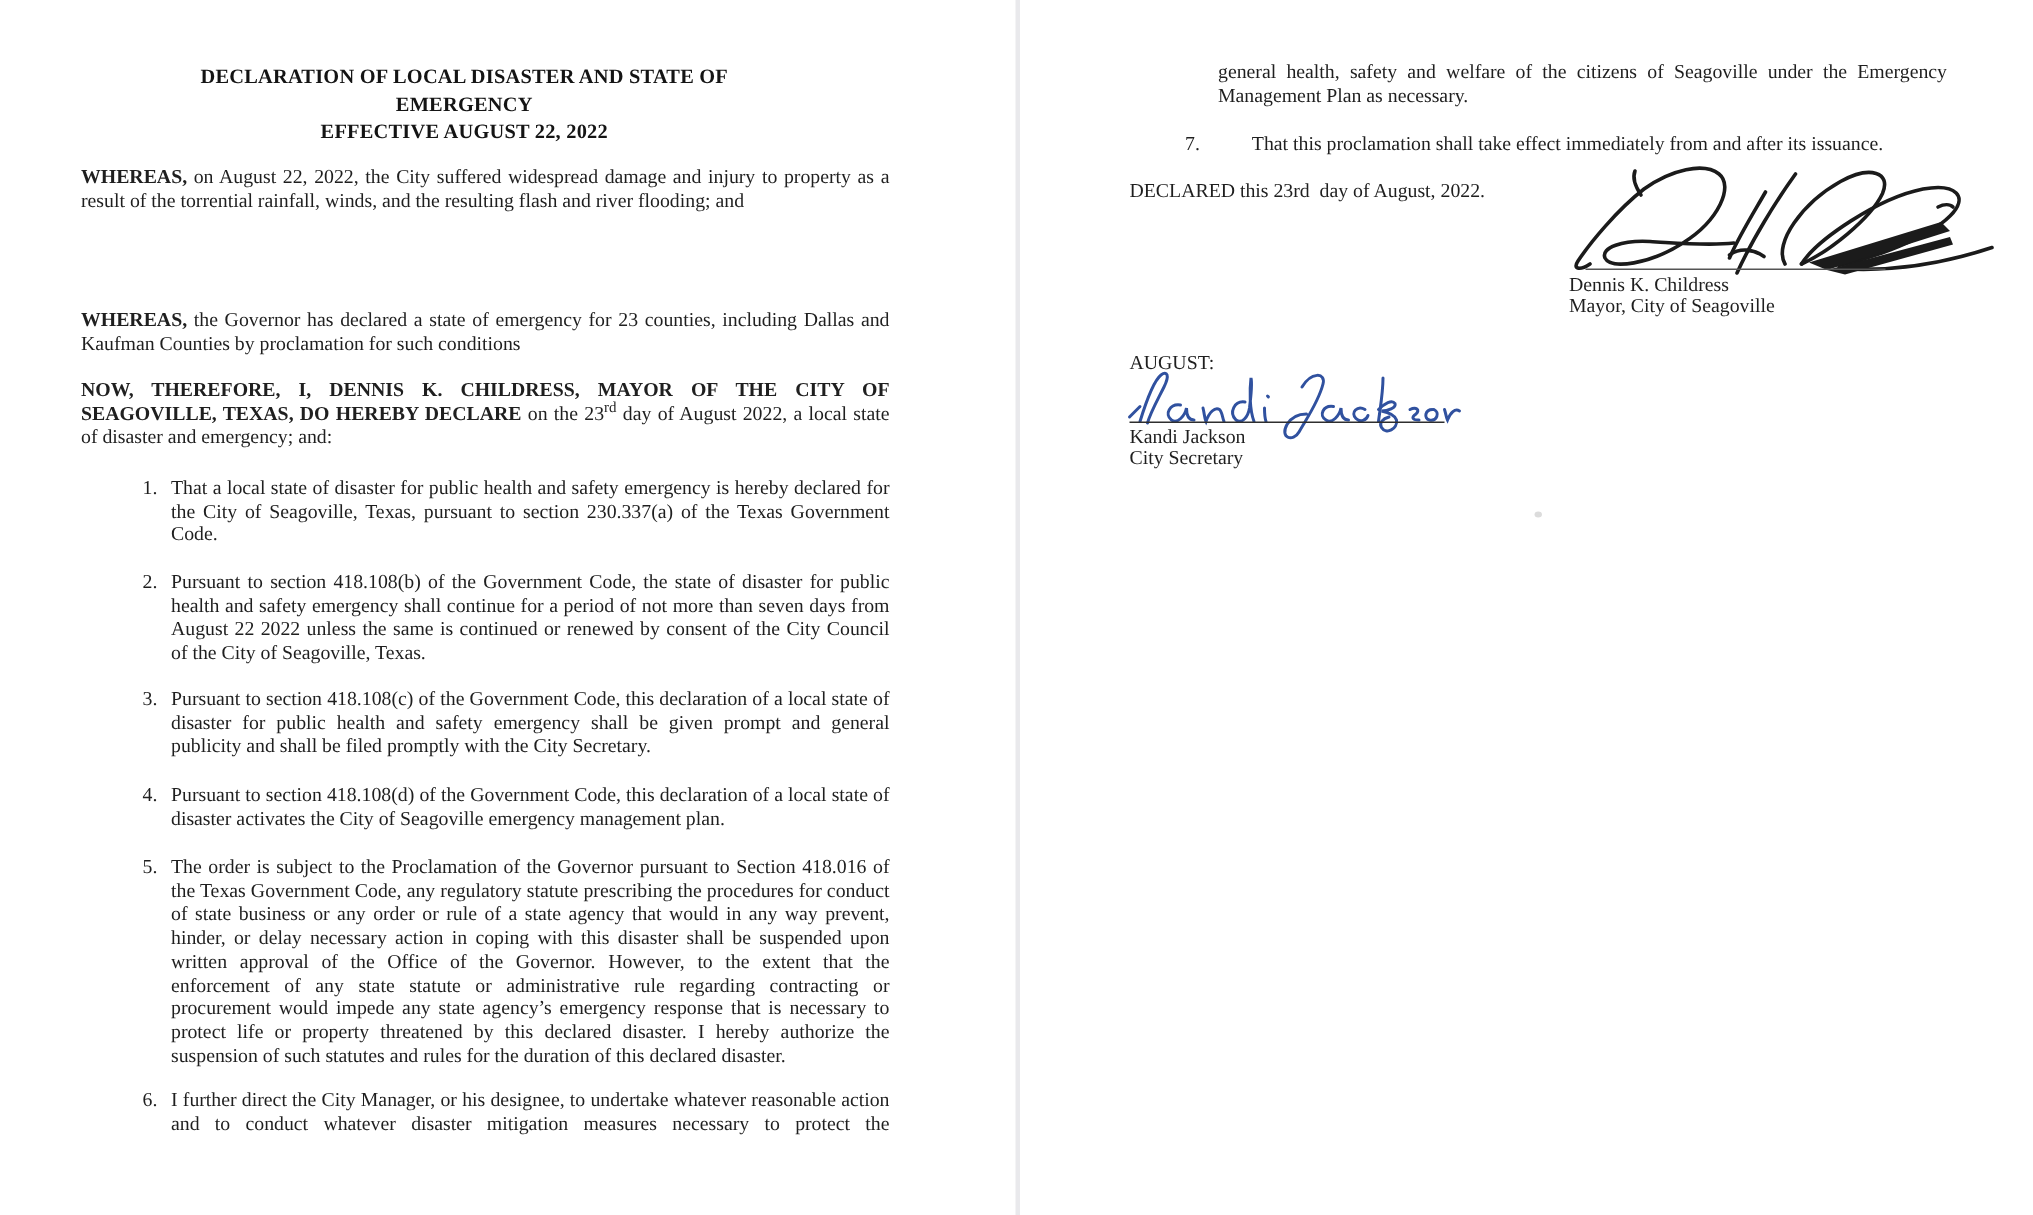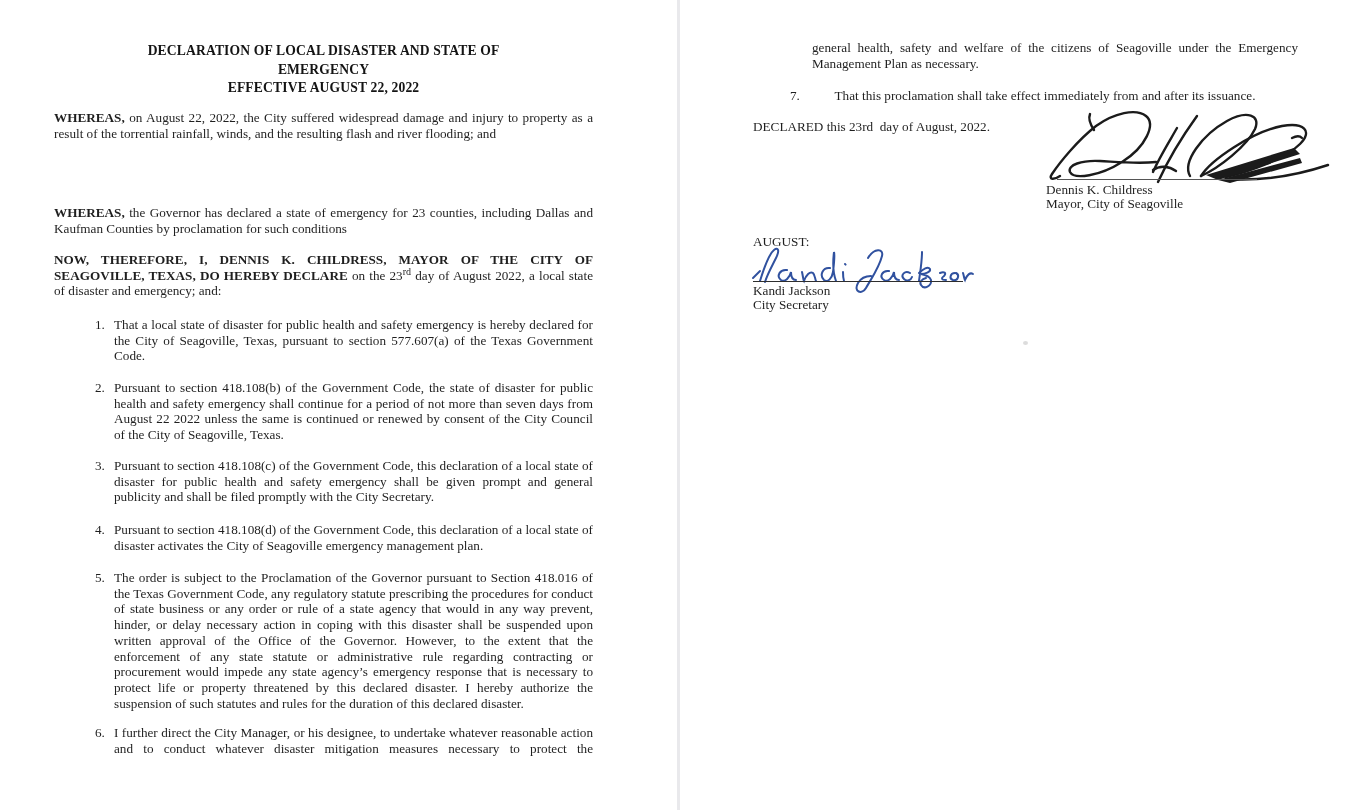--- a/index.html
+++ b/index.html
@@ -2,21 +2,21 @@
 <html><head>
 <meta charset="utf-8">
 <style>
   html,body{margin:0;padding:0;background:#ffffff;}
   .canvas{position:relative;width:1355px;height:810px;background:#ffffff;overflow:hidden;
           font-family:"Liberation Serif",serif;color:#1f1f1f;}
   .page{position:absolute;top:0;height:810px;background:#ffffff;}
   .page1{left:0;width:677px;}
   .page2{left:680px;width:675px;}
   .divider{position:absolute;left:677px;top:0;width:3px;height:810px;background:#e9e9ec;}
-  .doc-title{position:absolute;left:54px;top:42px;width:539px;text-align:center;
+  .doc-title{position:absolute;left:40px;top:42px;width:539px;text-align:center;
              font-weight:bold;font-size:13.6px;line-height:18.5px;color:#141414;letter-spacing:.15px;}
   .para{position:absolute;margin:0;text-align:justify;font-size:13.2px;line-height:15.7px;font-family:Liberation Serif, serif;}
   .p1col{left:54px;width:539px;}
   .lead{font-weight:bold;}
   .li{position:absolute;font-size:13.2px;line-height:15.7px;}
   .li .num{position:absolute;left:0;top:0;}
   .li .txt{display:block;margin-left:19px;text-align:justify;}
   .li.p1{left:95px;width:498px;}
   .justlast .txt{text-align-last:justify;}
   .oneline .txt{text-align:center;}
@@ -42,21 +42,21 @@
 
     <p class="para p1col" style="top:110px"><span class="lead">WHEREAS,</span><span> on August 22, 2022, the City suffered widespread damage and injury to property as a result of the torrential rainfall, winds, and the resulting flash and river flooding; and</span></p>
 
 
     <p class="para p1col" style="top:205px"><span class="lead">WHEREAS,</span><span> the Governor has declared a state of emergency for 23 counties, including Dallas and Kaufman Counties by proclamation for such conditions</span></p>
 
     <p class="para p1col" style="top:252px"><span class="lead">NOW, THEREFORE, I, DENNIS K. CHILDRESS, MAYOR OF THE CITY OF SEAGOVILLE, TEXAS, DO HEREBY DECLARE</span><span> on the 23</span><sup>rd</sup><span> day of August 2022, a local state of disaster and emergency; and:</span></p>
 
     <div class="li p1" style="top:317px">
       <span class="num">1.</span>
-      <span class="txt">That a local state of disaster for public health and safety emergency is hereby declared for the City of Seagoville, Texas, pursuant to section 577.607(a) of the Texas Government Code.</span>
+      <span class="txt">That a local state of disaster for public health and safety emergency is hereby declared for the City of Seagoville, Texas, pursuant to section 230.337(a) of the Texas Government Code.</span>
     </div>
 
     <div class="li p1" style="top:380px">
       <span class="num">2.</span>
       <span class="txt">Pursuant to section 418.108(b) of the Government Code, the state of disaster for public health and safety emergency shall continue for a period of not more than seven days from August 22 2022 unless the same is continued or renewed by consent of the City Council of the City of Seagoville, Texas.</span>
     </div>
 
     <div class="li p1" style="top:458px">
       <span class="num">3.</span>
       <span class="txt">Pursuant to section 418.108(c) of the Government Code, this declaration of a local state of disaster for public health and safety emergency shall be given prompt and general publicity and shall be filed promptly with the City Secretary.</span>

